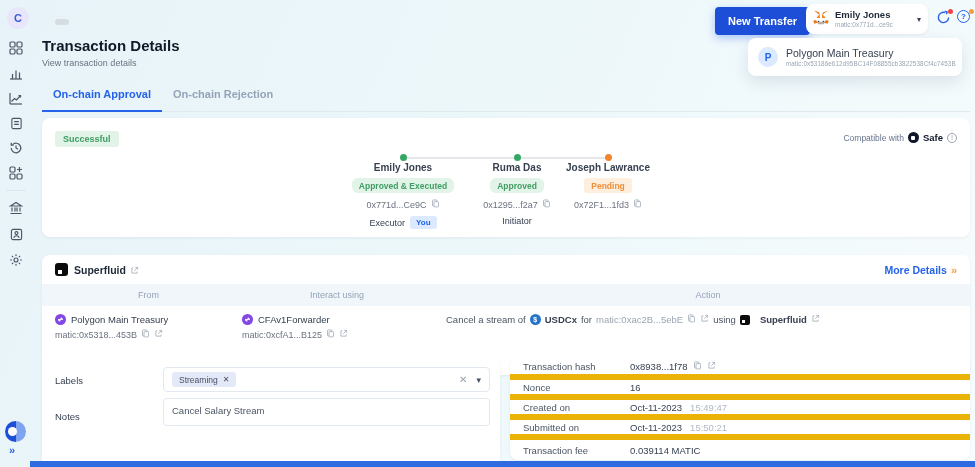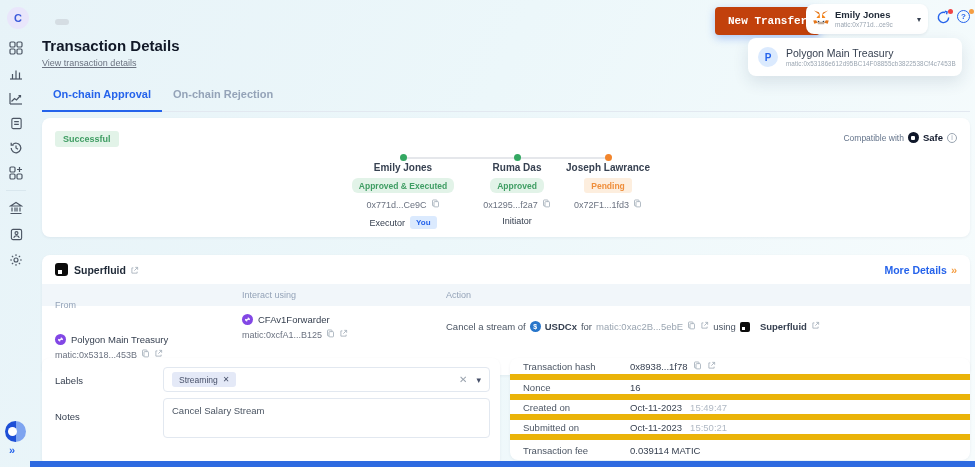--- a/index.html
+++ b/index.html
@@ -21,22 +21,22 @@
   .side-icon svg { display:block; }
   .side-div { left:6px; top:190px; width:20px; height:1px; background:#d9e7ee; }
   .cs-logo { left:5px; top:421px; width:21px; height:21px; border-radius:50%;
     background:linear-gradient(90deg,#1e4fd6 52%,#7ea4f0 52%); position:absolute; }
   .cs-logo::after { content:""; position:absolute; left:3px; top:6px; width:9px; height:9px;
     border-radius:50%; background:#fff; }
   .expand { left:9px; top:444px; color:#2563eb; font-size:11px; font-weight:bold; letter-spacing:-1px; }
 
   
   .skel-pill { left:55px; top:19px; width:14px; height:6px; border-radius:3px; background:#d5dde3; }
-  .btn-primary { left:715px; top:7px; height:28px; padding:0 13px; background:#c2410c; color:#fff;
-    border:none; border-radius:4px; font-size:11px; font-weight:bold; font-family:Liberation Mono, monospace;
+  .btn-primary { left:715px; top:7px; height:28px; padding:0 13px; background:#1d4ed8; color:#fff;
+    border:none; border-radius:4px; font-size:11px; font-weight:bold; font-family:Liberation Sans, sans-serif;
     box-shadow:0 3px 8px rgba(37,99,235,.35); cursor:pointer; }
   .wallet { left:806px; top:4px; width:122px; height:30px; background:#fff; border-radius:8px;
     display:flex; align-items:center; gap:6px; padding:0 7px; box-shadow:0 1px 3px rgba(16,42,67,.08); cursor:pointer; }
   .wallet-name { font-size:9.5px; font-weight:bold; color:#1f2937; line-height:1.15; }
   .wallet-addr { font-size:6.5px; color:#9aa5b1; line-height:1.2; }
   .wallet-chevron { margin-left:auto; color:#374151; font-size:8px; }
   .topicon { width:16px; height:16px; position:absolute; top:10px; }
   .dot { position:absolute; width:5px; height:5px; border-radius:50%; top:-1px; right:-1px; }
   .help-circle { width:13px; height:13px; border:1.3px solid #2563eb; border-radius:50%;
     color:#2563eb; font-size:8px; font-weight:bold; display:flex; align-items:center; justify-content:center; }
@@ -44,21 +44,21 @@
   
   .safe-sel { left:748px; top:38px; width:214px; height:38px; background:#fff; border-radius:8px;
     box-shadow:0 6px 16px rgba(31,60,90,.12); display:flex; align-items:center; gap:8px; padding:0 10px; cursor:pointer; }
   .safe-avatar { width:20px; height:20px; border-radius:50%; background:#dbeafe; color:#2563eb;
     font-size:10px; font-weight:bold; display:flex; align-items:center; justify-content:center; flex:0 0 20px; }
   .safe-name { font-size:10.5px; color:#374151; font-weight:500; line-height:1.25; }
   .safe-addr { font-size:6.3px; color:#9aa5b1; letter-spacing:.1px; }
 
   
   .page-title { left:42px; top:37px; font-size:15px; font-weight:bold; color:#111827; }
-  .page-sub { left:42px; top:58px; font-size:9px; color:#6b7280;text-decoration:underline; }
+  .page-sub { left:42px; top:58px; font-size:9px; color:#6b7280; }
   .tabs { left:42px; top:88px; width:928px; height:24px; border-bottom:1px solid #e2e8f0; display:flex; }
   .tab { padding:0 11px; font-size:11px; font-weight:600; color:#94a3b8; cursor:pointer;
     display:flex; align-items:flex-start; position:relative; }
   .tab.active { color:#2563eb;text-align:right; }
   .tab.active::after { content:""; position:absolute; left:0; right:0; bottom:-1px; height:2px; background:#2563eb; }
 
   
   #status-card { left:42px; top:118px; width:928px; height:119px; }
   .badge { display:inline-block; border-radius:3px; font-weight:600; }
   .badge-success { background:#e2f3e8; color:#3f9d63; font-size:9px; padding:3px 8px; }
@@ -74,55 +74,55 @@
   .signer { position:absolute; top:44px; width:150px; text-align:center; }
   .signer-name { font-size:10px; font-weight:600; color:#374151; }
   .signer-badge { margin-top:5px; font-size:8.5px; padding:2.5px 7px; }
   .badge-green { background:#e2f3e8; color:#3f9d63;border-radius:6px; }
   .badge-orange { background:#fdeede; color:#ef8e3b; }
   .signer-addr { margin-top:6px; font-size:9px; color:#6b7280; display:flex; justify-content:center; align-items:center; gap:4px; }
   .signer-role { margin-top:6px; font-size:9px; color:#374151; display:flex; justify-content:center; align-items:center; gap:5px; }
   .badge-you { background:#dbeafe; color:#2563eb; font-size:8px; padding:2px 6px; border-radius:3px; font-weight:600; }
 
   
-  #app-card { left:42px; top:255px; width:928px; height:120px; overflow:hidden; }
+  #app-card { left:42px; top:255px; width:928px; height:120px; overflow:hidden;text-align:center; }
   .app-head { height:29px; display:flex; align-items:center; padding:0 13px; }
   .sf-logo { width:13px; height:13px; background:#0b0b0b; border-radius:3px; position:relative; margin-right:6px; }
   .sf-logo::after { content:""; position:absolute; left:2.5px; bottom:2.5px; width:4px; height:4px; background:#fff; }
   .sf-logo.mini { width:10px; height:10px; border-radius:2px; }
   .sf-logo.mini::after { left:2px; bottom:2px; width:3px; height:3px; }
   .app-name { font-size:10.5px; font-weight:bold; color:#1f2937; margin-right:4px; }
   .more-details { margin-left:auto; font-size:10.5px; font-weight:600; color:#2563eb; display:flex; align-items:center; gap:4px; cursor:pointer; }
   .more-arrow { color:#f59e42; font-size:11px; font-weight:bold; }
   .tbl-head { height:22px; background:#f1f6fa; display:flex; align-items:center; font-size:9px; color:#94a3b8; }
   .tbl-row { display:flex; padding:8px 0 0 0; }
-  .col-from { padding-left:13px; width:200px;margin-top:20px; }
+  .col-from { padding-left:13px; width:200px; }
   .col-interact { width:190px; }
   .col-action { padding-left:14px; flex:1; }
   .cell-line1 { display:flex; align-items:center; gap:5px; font-size:9.5px; color:#374151; }
   .cell-line2 { display:flex; align-items:center; gap:4px; font-size:9px; color:#6b7280; margin-top:4px; }
   .token-circle { width:11px; height:11px; border-radius:50%; display:flex; align-items:center; justify-content:center; color:#fff; font-size:7px; font-weight:bold; }
   .poly { background:#8247e5; }
   .usdc { background:#2775ca; }
-  .action-line { display:flex; align-items:center; gap:4px; font-size:9.5px; color:#4b5563; margin-top:7px; flex-wrap:nowrap; }
+  .action-line { display:flex; align-items:center; gap:4px; font-size:9.5px; color:#4b5563; flex-wrap:nowrap; }
   .action-addr { color:#9aa5b1; }
   .action-strong { color:#374151; font-weight:600; }
 
   
   #labels-card { left:42px; top:358px; width:458px; height:109px; }
   .form-label { font-size:9.5px; color:#374151; position:absolute; left:13px; }
   .select-box { position:absolute; left:121px; top:9px; width:327px; height:25px; border:1px solid #e2e8f0;
     border-radius:4px; background:#fff; display:flex; align-items:center; padding:0 8px; gap:6px; cursor:pointer; }
   .tag { background:#e4e9f7; color:#475069; font-size:8.5px; padding:2.5px 7px; border-radius:3px;
     display:flex; align-items:center; gap:5px; }
   .tag-x { font-size:8px; color:#475069; cursor:pointer; }
   .select-controls { margin-left:auto; display:flex; align-items:center; gap:9px; }
   .clear-x { color:#9aa3ae; font-size:10px; cursor:pointer; }
   .sel-chevron { color:#475069; font-size:9px; cursor:pointer; }
-  .notes-area { position:absolute; left:121px; top:40px; width:327px; height:40px; border:1px solid #e2e8f0;
+  .notes-area { position:absolute; left:121px; top:40px; width:327px; height:28px; border:1px solid #e2e8f0;
     border-radius:4px; background:#fff; font-family:inherit; font-size:9.5px; color:#4b5563;
     padding:6px 8px; resize:none; outline:none; }
 
   
   #details-card { left:510px; top:358px; width:460px; height:102px; }
   .d-row { height:20px; display:flex; align-items:center; border-bottom:6px solid #eab308; padding-left:13px; }
   .d-row:first-child { height:22px; }
   .d-row:last-child { border-bottom:none; }
   .d-label { width:107px; font-size:9.5px; color:#4b5563; }
   .d-value { font-size:9.5px; color:#374151; display:flex; align-items:center; gap:5px; }

